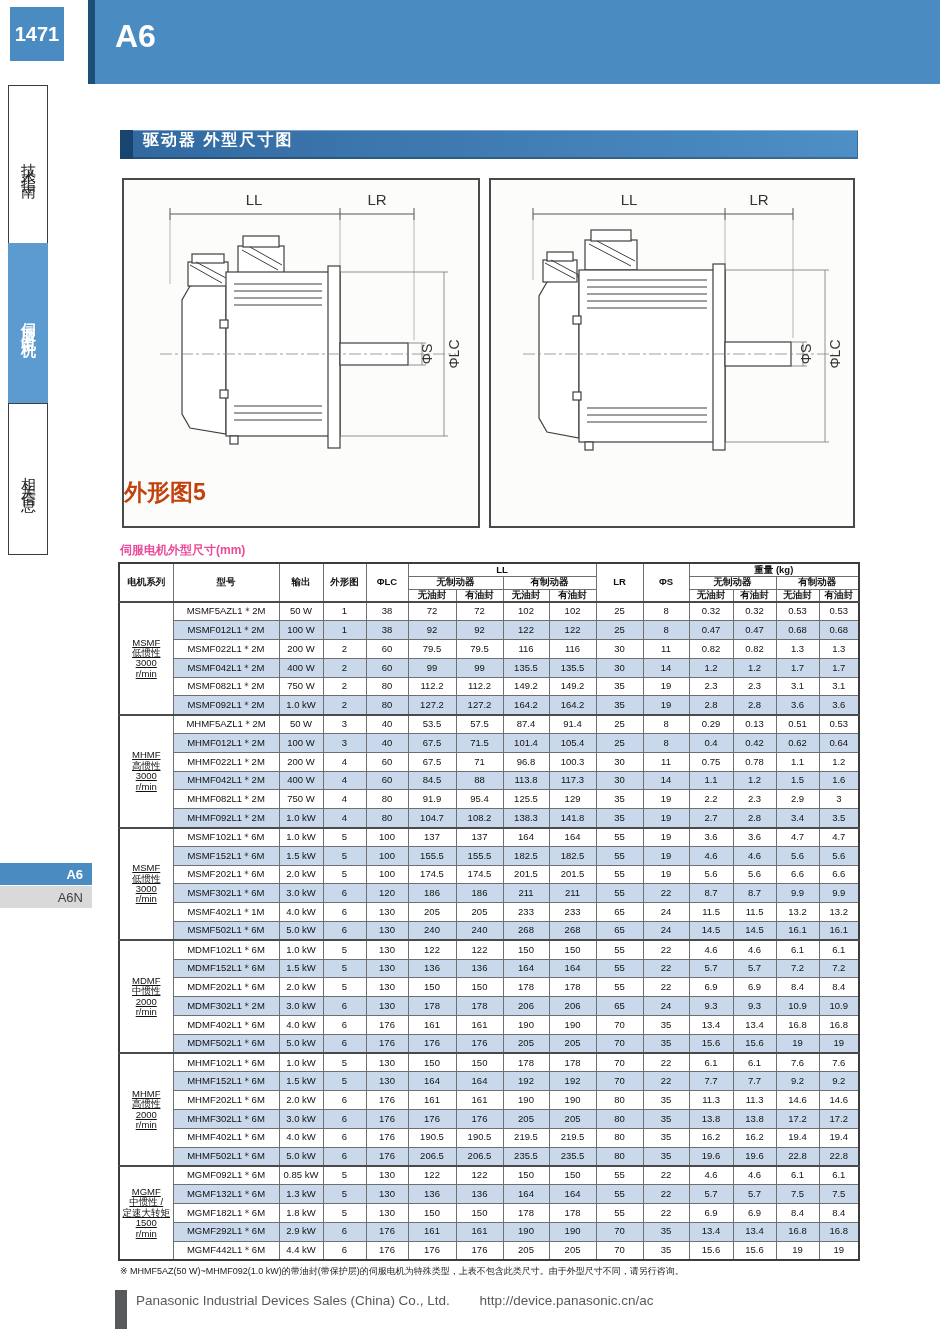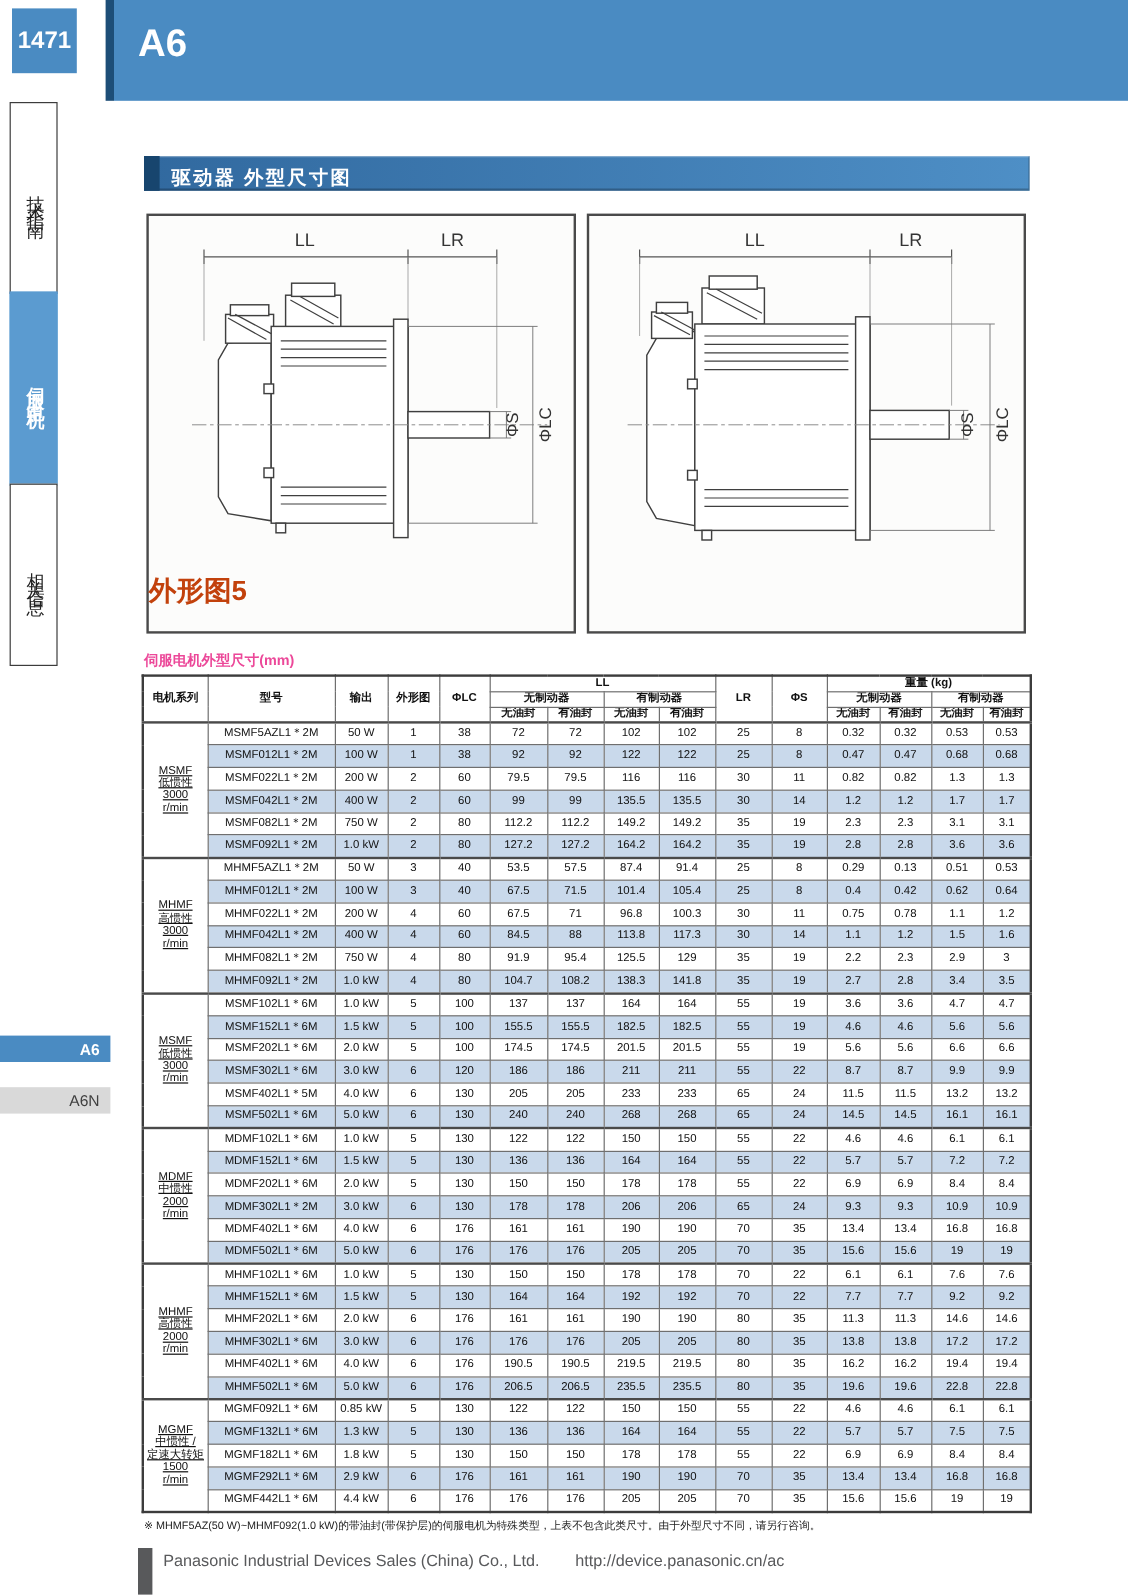--- a/index.html
+++ b/index.html
@@ -20,25 +20,25 @@
   .side-box .vtxt{writing-mode:vertical-rl;text-orientation:upright;font-size:15px;letter-spacing:7px;color:#222;}
   .side-box.active{background:#5b9bd0;border-color:#5b9bd0;}
   .side-box.active .vtxt{color:#fff;font-weight:bold;}
   .sb1{top:85px;height:158px;}
   .sb2{top:243px;height:160px;}
   .sb3{top:403px;height:150px;}
   
   .side-tab{position:absolute;left:0;width:92px;height:22px;display:flex;align-items:center;justify-content:flex-end;
     padding-right:9px;box-sizing:border-box;font-size:13px;}
   .tab-a6{top:863px;background:#4a8bc2;color:#fff;font-weight:bold;}
-  .tab-a6n{top:886px;background:#d9d9d9;color:#404040;margin-top:20px;}
+  .tab-a6n{top:886px;background:#d9d9d9;color:#404040;}
   
   .section-bar{position:absolute;left:120px;top:130px;width:738px;height:29px;
     background:linear-gradient(90deg,#31699f,#4e8fc6);box-shadow:inset 0 1px 0 rgba(255,255,255,.35), inset -1px -2px 0 rgba(0,0,0,.25);
-    display:flex;align-items:flex-end;}
+    display:flex;align-items:flex-start;}
   .section-accent{position:absolute;left:120px;top:130px;width:13px;height:29px;background:#17456e;}
   .section-title{margin-left:23px;color:#fff;font-size:16px;font-weight:bold;letter-spacing:2px;}
   
   .fig-box{position:absolute;top:178px;height:350px;border:2px solid #4a4a4a;background:#fcfcfb;box-sizing:border-box;}
   .fig1{left:122px;width:358px;}
   .fig2{left:489px;width:366px;}
   .fig-caption{position:absolute;left:0;right:0;bottom:18px;text-align:left;font-size:23px;font-weight:bold;color:#c2410c;}
   .fig-box svg{display:block;margin:4px auto 0;}
   
   .tbl-title{position:absolute;left:120px;top:542px;font-size:12px;font-weight:bold;color:#ec4899;}
@@ -501,21 +501,21 @@
           <td>211</td>
           <td>211</td>
           <td>55</td>
           <td>22</td>
           <td>8.7</td>
           <td>8.7</td>
           <td>9.9</td>
           <td>9.9</td>
         </tr>
         <tr>
-          <td>MSMF402L1＊5M</td>
+          <td>MSMF402L1＊1M</td>
           <td>4.0 kW</td>
           <td>6</td>
           <td>130</td>
           <td>205</td>
           <td>205</td>
           <td>233</td>
           <td>233</td>
           <td>65</td>
           <td>24</td>
           <td>11.5</td>

